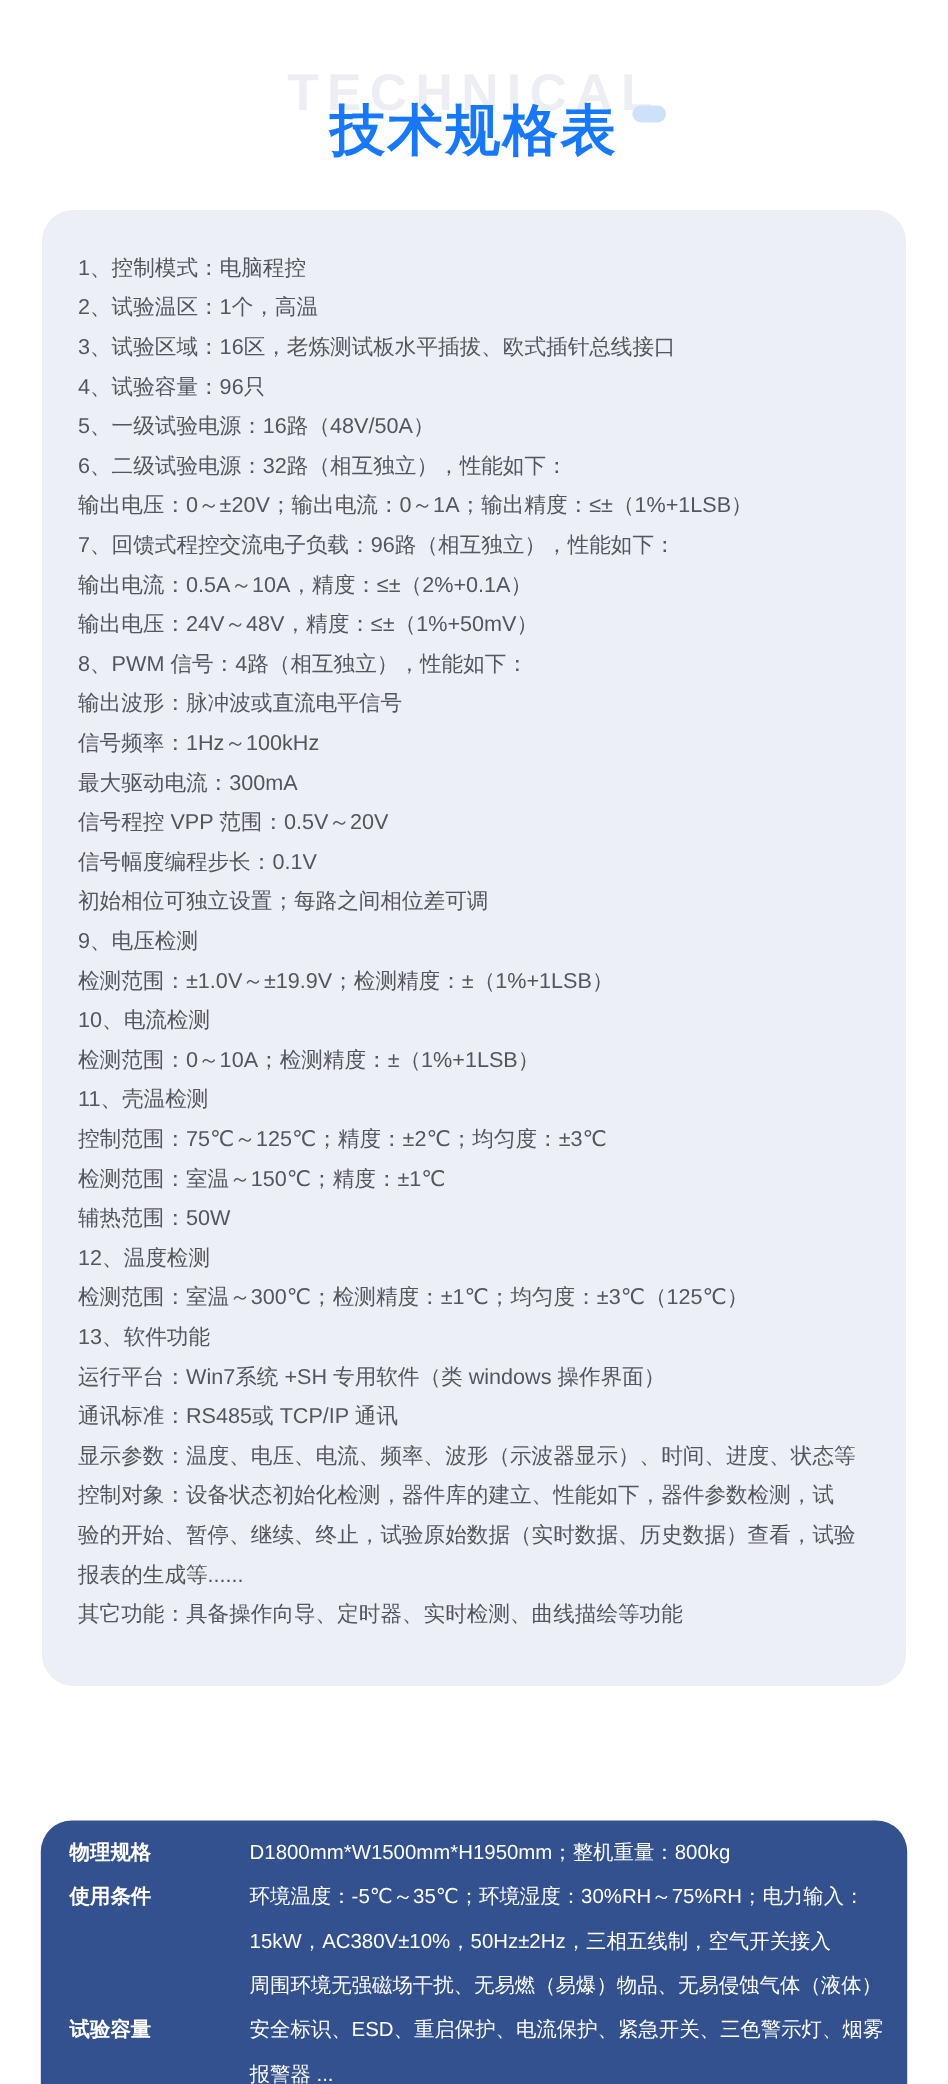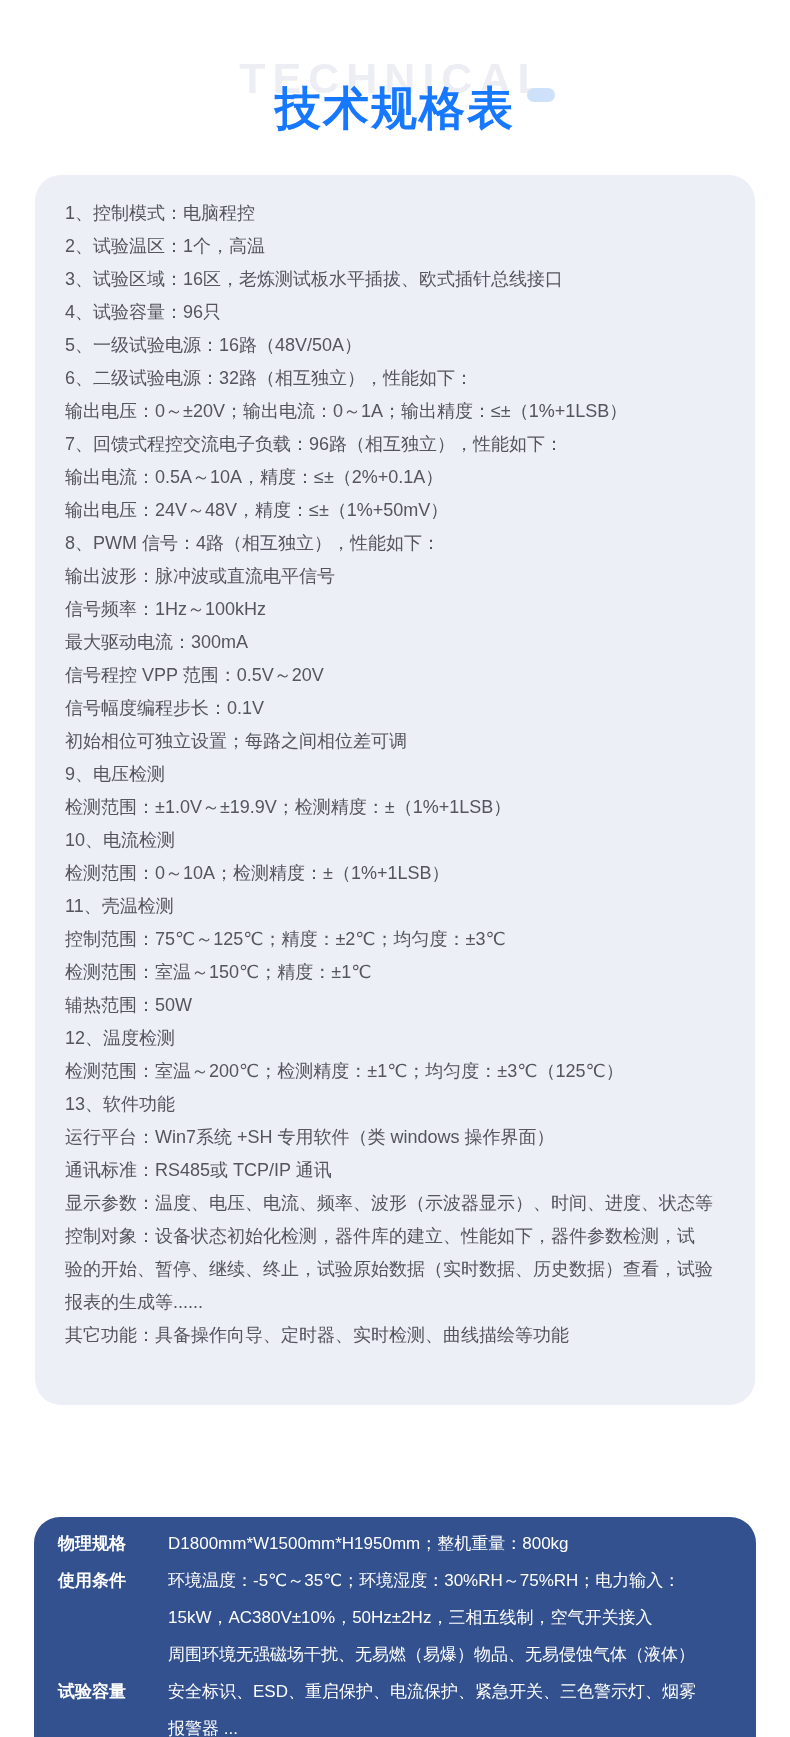--- a/index.html
+++ b/index.html
@@ -28,38 +28,38 @@
     border-radius:7px;background:var(--frag);z-index:2;
   }
   .title{
     position:absolute;top:66px;left:0;right:0;margin:12px;text-align:center;
     font-size:46px;font-weight:bold;color:var(--accent);z-index:3;letter-spacing:2px;
   }
 
   
   .specs-card{
     position:absolute;left:35px;top:175px;width:720px;height:1230px;
-    background:var(--card);border-radius:26px;padding:22px 28px 0 30px;
+    background:var(--card);border-radius:26px;padding:32px 28px 0 30px;
   }
   .spec-line{
     font-size:18px;line-height:33px;color:var(--text);white-space:nowrap;
   }
 
   
   .info-card{
     position:absolute;left:34px;top:1517px;width:722px;height:309px;
     background:var(--info);border-radius:26px 26px 30px 0;
     padding:8px 24px 0 24px;color:var(--info-text);
   }
   .info-row{display:flex;align-items:flex-start;}
   .info-label{
     flex:0 0 110px;width:110px;font-weight:bold;font-size:17px;line-height:37px;
     white-space:nowrap;
   }
-  .info-content{flex:1;min-width:0;}
+  .info-content{flex:1;min-width:0;margin-left:40px;}
   .info-line{font-size:17px;line-height:37px;white-space:nowrap;}
 </style>
 </head>
 <body>
 
 <div class="page">
 
   <header class="header">
     <span class="watermark">TECHNICAL</span>
     <span class="wm-fragment"></span>
@@ -86,21 +86,21 @@
       <div class="spec-line">初始相位可独立设置；每路之间相位差可调</div>
       <div class="spec-line">9、电压检测</div>
       <div class="spec-line">检测范围：±1.0V～±19.9V；检测精度：±（1%+1LSB）</div>
       <div class="spec-line">10、电流检测</div>
       <div class="spec-line">检测范围：0～10A；检测精度：±（1%+1LSB）</div>
       <div class="spec-line">11、壳温检测</div>
       <div class="spec-line">控制范围：75℃～125℃；精度：±2℃；均匀度：±3℃</div>
       <div class="spec-line">检测范围：室温～150℃；精度：±1℃</div>
       <div class="spec-line">辅热范围：50W</div>
       <div class="spec-line">12、温度检测</div>
-      <div class="spec-line">检测范围：室温～200℃；检测精度：±1℃；均匀度：±3℃（125℃）</div>
+      <div class="spec-line">检测范围：室温～300℃；检测精度：±1℃；均匀度：±3℃（125℃）</div>
       <div class="spec-line">13、软件功能</div>
       <div class="spec-line">运行平台：Win7系统 +SH 专用软件（类 windows 操作界面）</div>
       <div class="spec-line">通讯标准：RS485或 TCP/IP 通讯</div>
       <div class="spec-line">显示参数：温度、电压、电流、频率、波形（示波器显示）、时间、进度、状态等</div>
       <div class="spec-line">控制对象：设备状态初始化检测，器件库的建立、性能如下，器件参数检测，试</div>
       <div class="spec-line">验的开始、暂停、继续、终止，试验原始数据（实时数据、历史数据）查看，试验</div>
       <div class="spec-line">报表的生成等......</div>
       <div class="spec-line">其它功能：具备操作向导、定时器、实时检测、曲线描绘等功能</div>
     </section>
 

